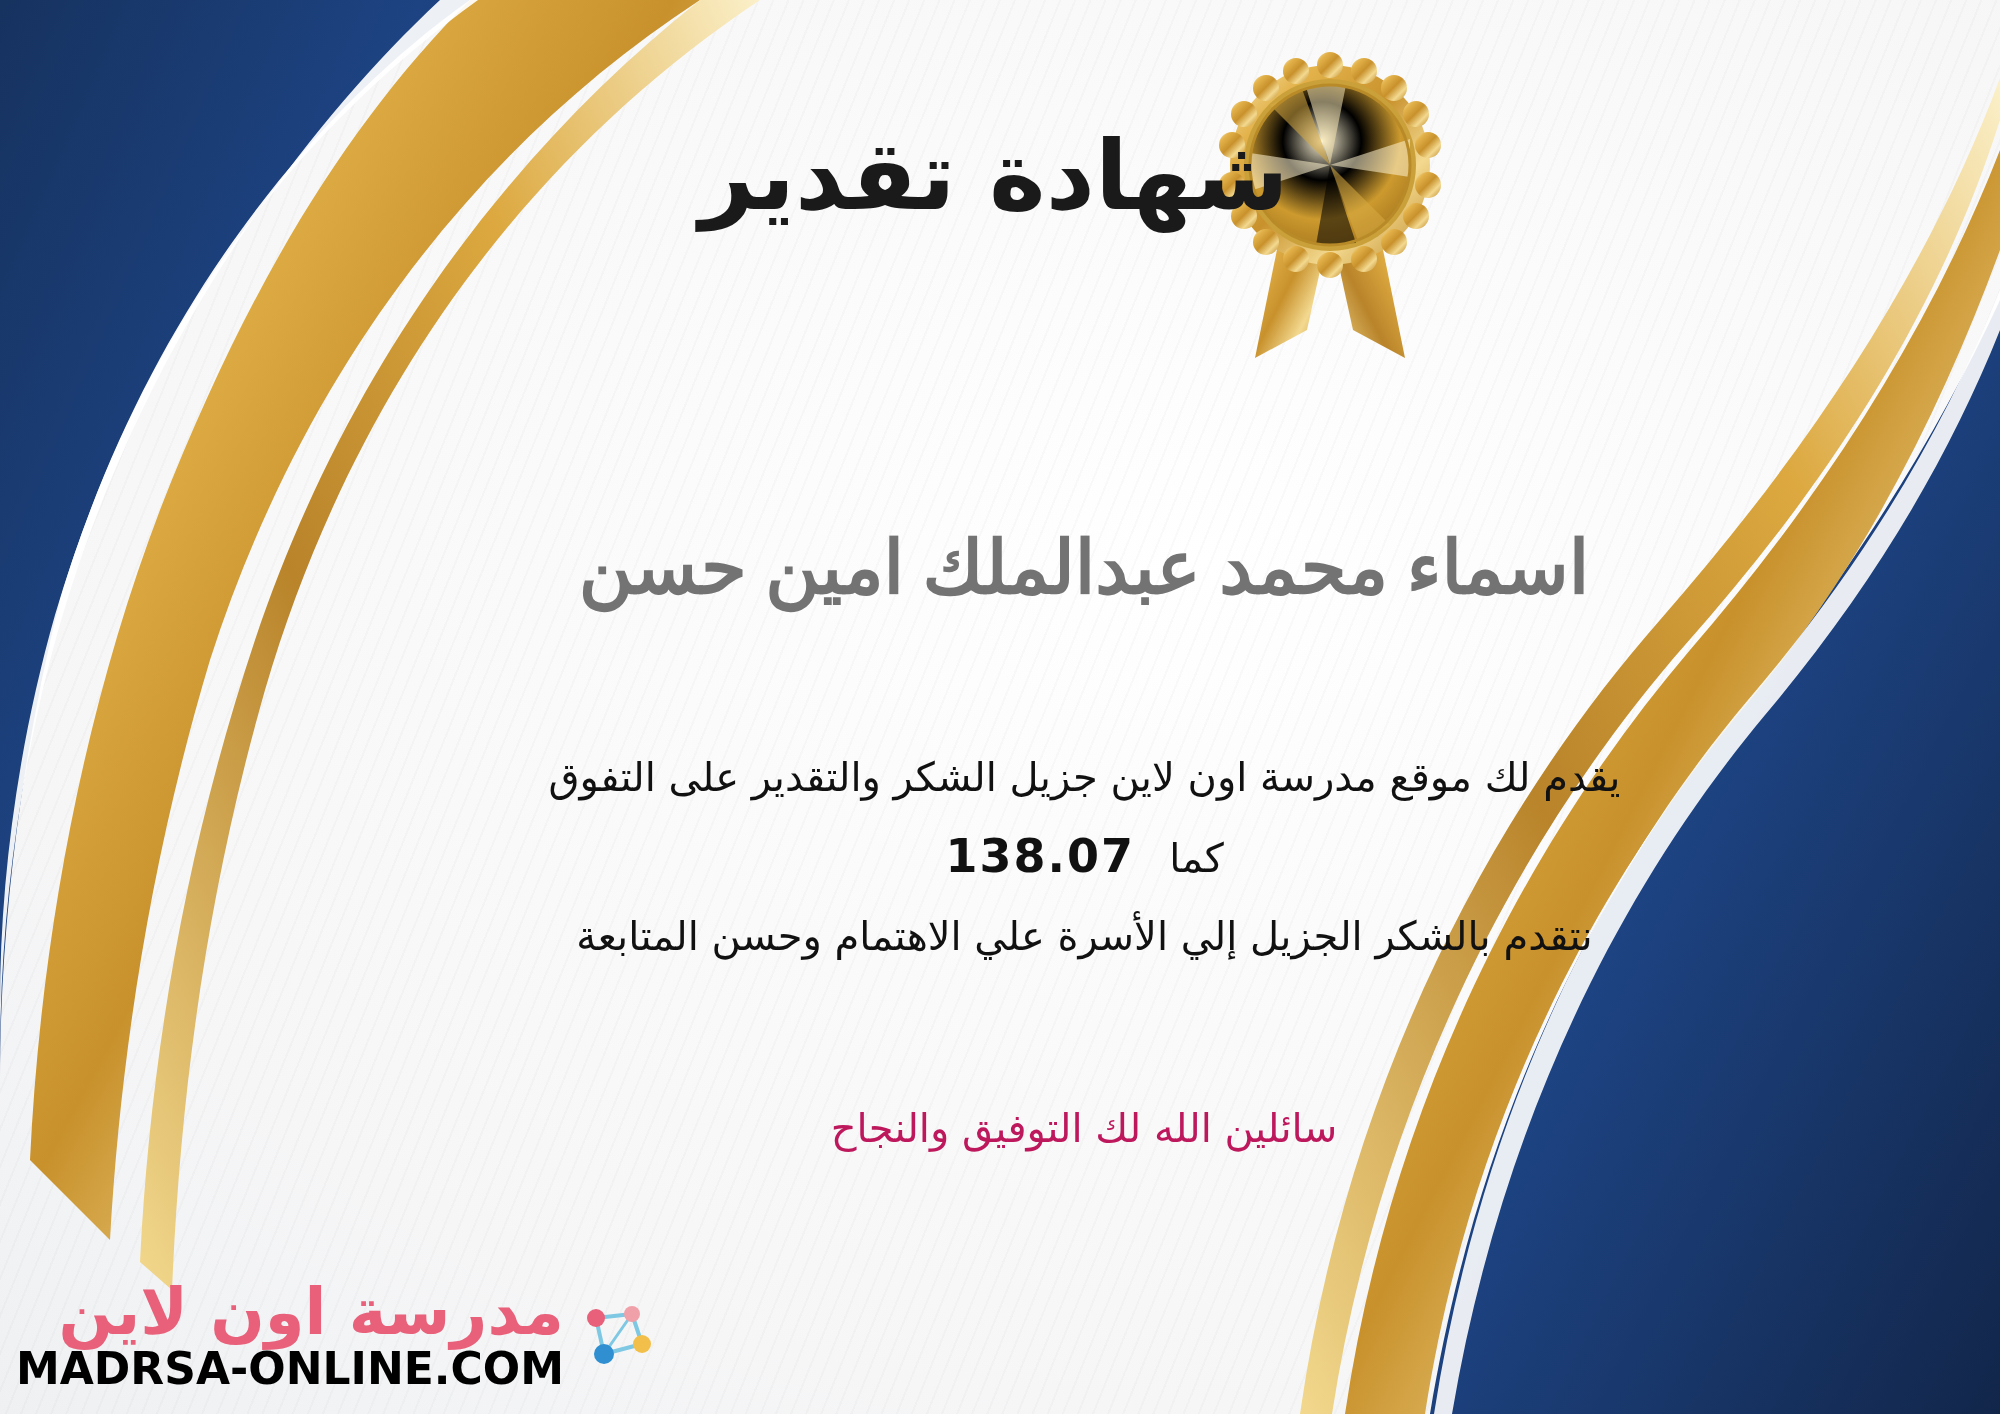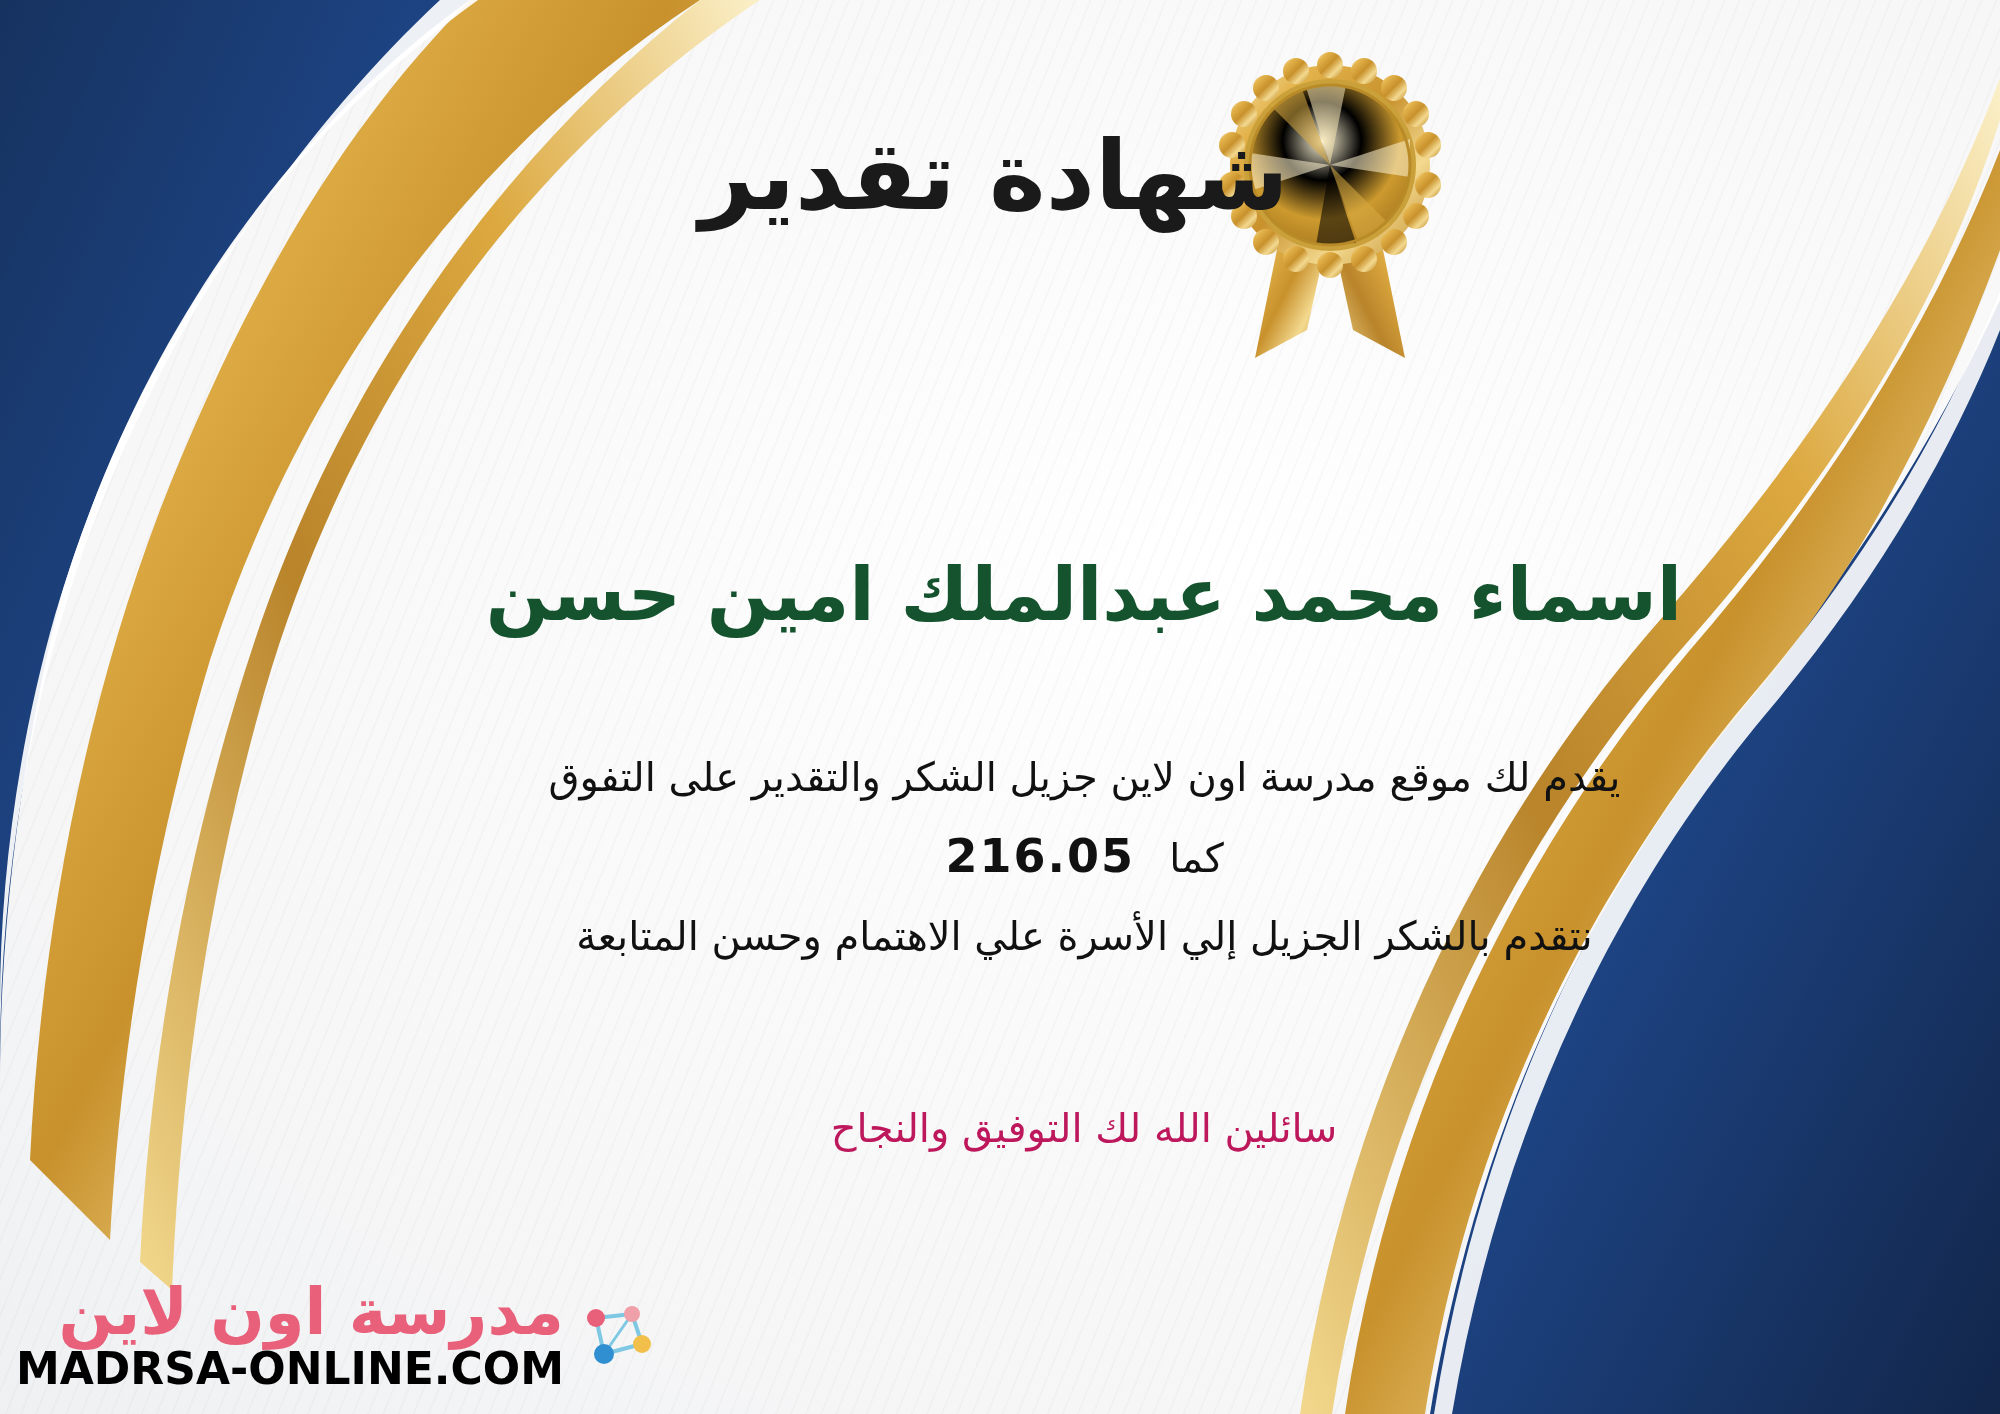--- a/index.html
+++ b/index.html
@@ -66,29 +66,30 @@
     text-align: center;
     font-size: 96px;
     font-weight: bold;
     color: #1a1a1a;
     letter-spacing: 0px;
     direction: rtl;
   }
 
   .student-name {
     position: absolute;
-    top: 554px;
+    top: 528px;
     right: 120px;
     left: 300px;
     text-align: center;
     font-size: 74px;
     font-weight: bold;
-    color: #14532d;
+    color: #737373;
     direction: rtl;
     line-height: 1.1;
+    font-family: Liberation Serif, serif;
   }
 
   .body-block {
     position: absolute;
     top: 740px;
     right: 59px;
     left: 240px;
     text-align: center;
     direction: rtl;
     color: #111111;
@@ -272,21 +273,21 @@
   </svg>
 
   <div class="title">شهادة تقدير</div>
 
   <div class="student-name">اسماء محمد عبدالملك امين حسن</div>
 
   <div class="body-block">
     <div class="body-line">يقدم لك موقع مدرسة اون لاين جزيل الشكر  والتقدير على التفوق</div>
     <div class="body-line with-grade">
       <span>كما</span>
-      <span class="grade-value">216.05</span>
+      <span class="grade-value">138.07</span>
     </div>
     <div class="body-line">نتقدم  بالشكر الجزيل إلي الأسرة علي الاهتمام وحسن المتابعة</div>
   </div>
 
   <div class="closing">سائلين الله لك التوفيق  والنجاح</div>
 
   <div class="brand">
     <svg class="brand-mark" viewBox="0 0 86 86">
       <line x1="22" y1="26" x2="58" y2="22" stroke="#7ec8e3" stroke-width="4"></line>
       <line x1="22" y1="26" x2="30" y2="62" stroke="#7ec8e3" stroke-width="4"></line>

